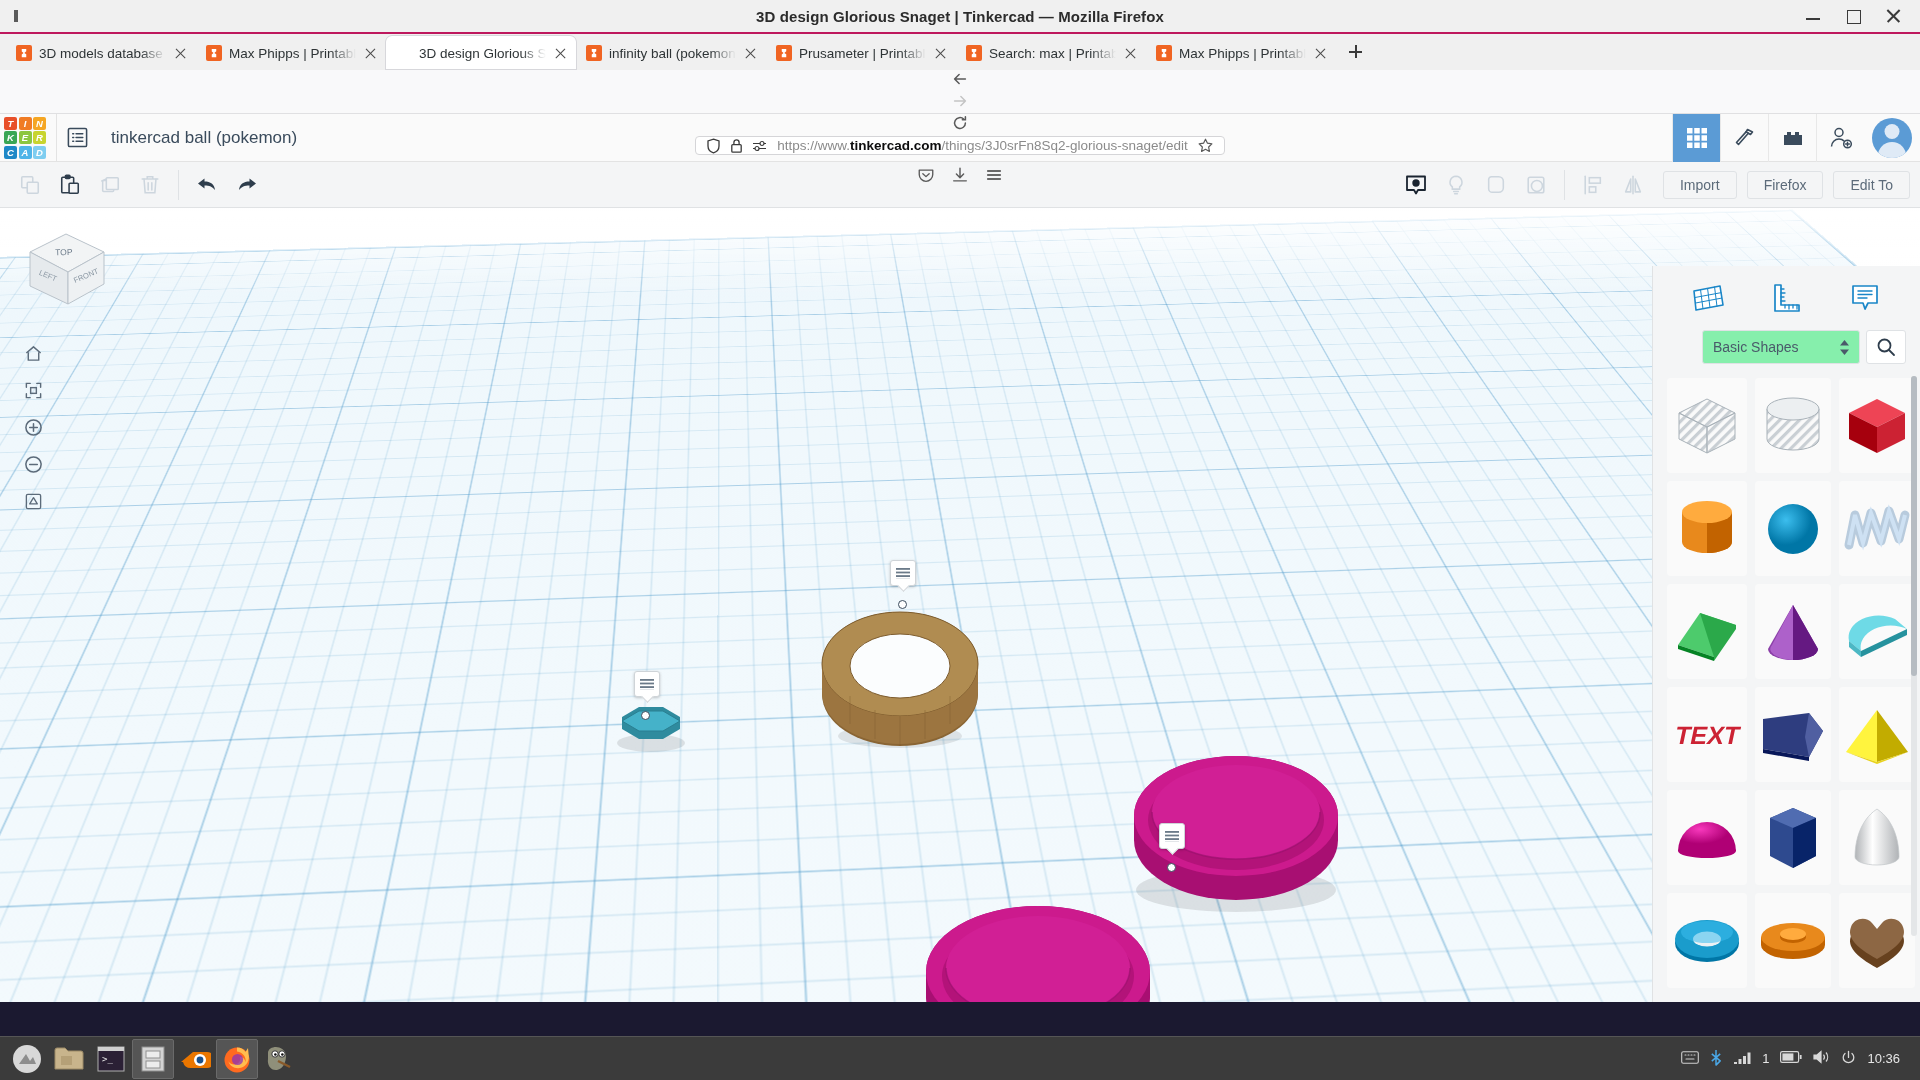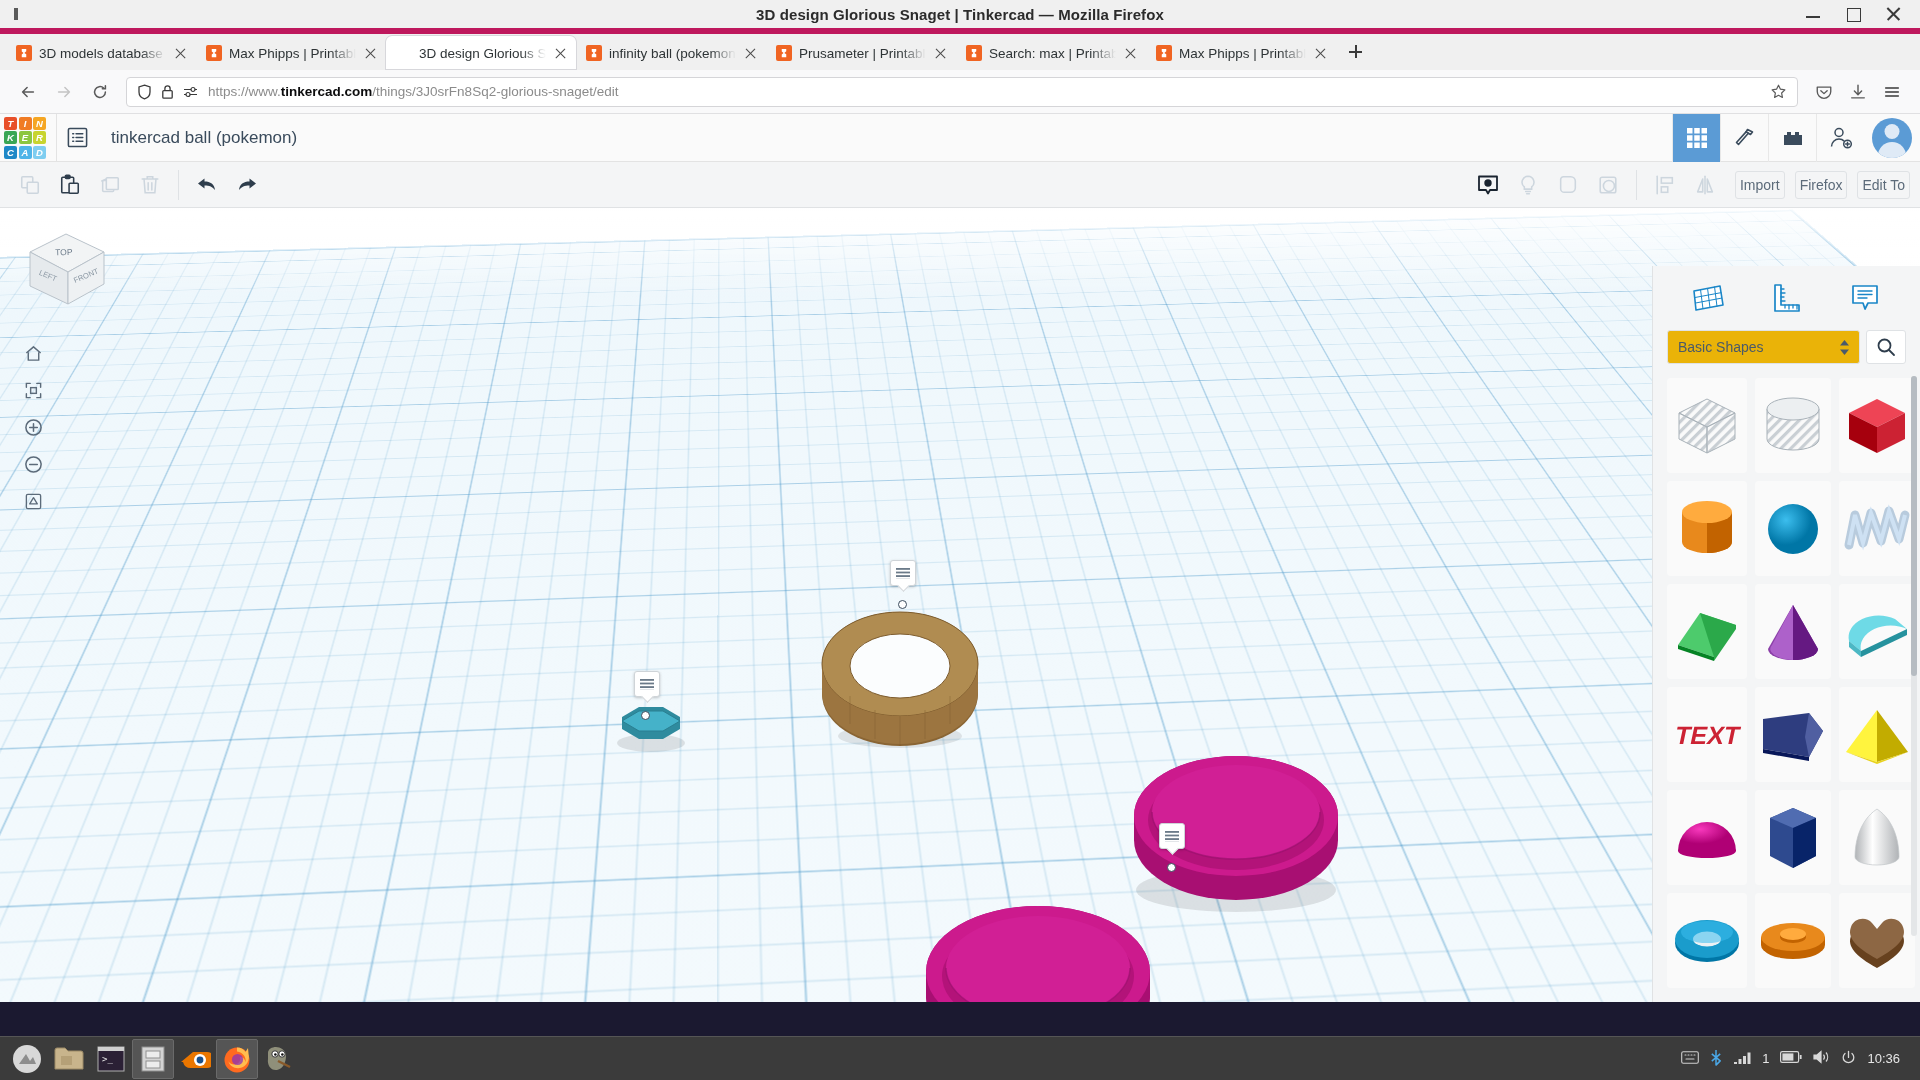--- a/index.html
+++ b/index.html
@@ -1,20 +1,20 @@
 <!DOCTYPE html>
 <html><head>
 <meta charset="utf-8">
 <style>
   * { box-sizing: border-box; margin:0; padding:0; }
   html,body { width:1920px; height:1080px; overflow:hidden;
     font-family:"Liberation Sans", sans-serif; background:#f9f9fa; }
 
   
-  .win-titlebar { height:34px; background:#f0f0f0; border-bottom:6px solid #be185d;
+  .win-titlebar { height:34px; background:#f0f0f0; border-bottom:2px solid #be185d;
     display:flex; align-items:center; position:relative; }
   .win-title { position:absolute; left:0; right:0; text-align:center;
     font-size:15px; font-weight:bold; color:#2b2b2b; letter-spacing:.1px; }
   .win-left-dot { margin-left:14px; width:4px; height:12px; background:#5a5a5a; z-index:2;}
   .win-controls { margin-left:auto; display:flex; gap:26px; padding-right:20px; z-index:2; }
   .wc { width:14px; height:14px; position:relative; }
   .wc.min::after { content:""; position:absolute; left:0; bottom:3px; width:14px; height:1.6px; background:#3a3a3a;}
   .wc.max::after { content:""; position:absolute; left:1px; top:1px; width:12px; height:12px; border:1.6px solid #3a3a3a;}
   .wc.cls::before,.wc.cls::after { content:""; position:absolute; left:-1px; top:6px; width:17px; height:1.6px; background:#3a3a3a;}
   .wc.cls::before{transform:rotate(45deg);} .wc.cls::after{transform:rotate(-45deg);}
@@ -37,21 +37,21 @@
   .tab-close::before,.tab-close::after { content:""; position:absolute; left:1px; top:7px;
     width:13px; height:1.3px; background:#4a4a4a; }
   .tab-close::before{transform:rotate(45deg);} .tab-close::after{transform:rotate(-45deg);}
   .newtab { width:30px; height:30px; position:relative; margin-left:4px; align-self:center; }
   .newtab::before,.newtab::after { content:""; position:absolute; background:#3a3a3a; }
   .newtab::before { left:9px; top:14px; width:13px; height:1.6px; }
   .newtab::after  { left:15px; top:8px; width:1.6px; height:13px; }
 
   
   .navbar { height:44px; background:#f9f9fa; display:flex; align-items:center; gap:4px;
-    padding:0 12px; border-bottom:1px solid #e0e0e2; }
+    padding:0 12px; border-bottom:1px solid #e0e0e2;flex-direction:column; }
   .navbtn { width:32px; height:32px; display:flex; align-items:center; justify-content:center; border-radius:4px; }
   .navbtn svg { width:18px; height:18px; }
   .urlbar { flex:1 1 auto; height:30px; background:#fff; border:1px solid #d5d5d8; border-radius:4px;
     display:flex; align-items:center; gap:9px; padding:0 10px; margin:0 6px; }
   .urlbar svg { flex:0 0 auto; }
   .url-text { font-size:13.5px; color:#8b8b8b; white-space:nowrap; flex:1 1 auto; }
   .url-text b { color:#0c0c0d; font-weight:700; }
   .url-text .dim { color:#8b8b8b; }
   .nav-right { display:flex; align-items:center; gap:2px; }
 
@@ -75,21 +75,21 @@
     width:15px; height:15px; border-radius:50%; background:#dfeaf6; }
   .avatar::after { content:""; position:absolute; left:50%; top:24px; transform:translateX(-50%);
     width:28px; height:22px; border-radius:14px 14px 0 0; background:#dfeaf6; }
 
   
   .toolbar2 { height:46px; background:#f4f5f6; border-bottom:1px solid #e0e2e4;
     display:flex; align-items:center; padding:0 10px; }
   .tbtn { width:40px; height:40px; display:flex; align-items:center; justify-content:center; }
   .tsep { width:1px; height:30px; background:#dfe2e5; margin:0 8px; }
   .tb-right { margin-left:auto; display:flex; align-items:center; }
-  .txtbtn { height:28px; padding:0 4px; border:1px solid #dfe2e5; background:#f4f5f6;
+  .txtbtn { height:28px; padding:0 16px; border:1px solid #dfe2e5; background:#f4f5f6;
     border-radius:3px; font-size:14px; color:#5c6b7a; margin-left:10px;
     display:flex; align-items:center; }
 
   
   .stage { position:relative; height:802px; background:#fff; overflow:hidden; }
   .workplane { position:absolute; left:-10px; top:-5px; width:1660px; height:820px;
     background:
       repeating-linear-gradient(0deg, rgba(70,150,200,.16) 0 1px, transparent 1px 20px),
       repeating-linear-gradient(90deg, rgba(70,150,200,.16) 0 1px, transparent 1px 20px),
       repeating-linear-gradient(0deg, rgba(70,150,200,.30) 0 1.4px, transparent 1.4px 100px),
@@ -133,22 +133,22 @@
     background:#fafafa; border:1px solid #e0e2e4; border-right:none; border-radius:4px 0 0 4px;
     display:flex; align-items:center; justify-content:center; color:#5c6b7a; font-size:13px; }
 
   
   .rpanel { position:absolute; right:0; top:266px; width:268px; height:802px;
     background:#f4f5f6; border-left:1px solid #e0e2e4; display:flex; flex-direction:column; }
   .rp-top { height:64px; display:flex; align-items:center; justify-content:space-around;
     padding:0 16px; }
   .rp-icon { width:44px; height:44px; display:flex; align-items:center; justify-content:center; }
   .rp-search { display:flex; gap:6px; padding:0 14px 10px 14px; }
-  .rp-select { flex:1 1 auto; height:34px; background:#eab308; border:1px solid #dfe2e5; border-radius:3px;
-    display:flex; align-items:center; padding:0 10px; font-size:14px; color:#4a5a6a; }
+  .rp-select { flex:1 1 auto; height:34px; background:#86efac; border:1px solid #dfe2e5; border-radius:3px;
+    display:flex; align-items:center; padding:0 10px; font-size:14px; color:#4a5a6a;margin-left:35px; }
   .spin { margin-left:auto; display:flex; flex-direction:column; gap:3px; color:#4a5a6a; line-height:0; }
   .rp-searchbtn { width:40px; height:34px; background:#fff; border:1px solid #dfe2e5;
     border-radius:3px; display:flex; align-items:center; justify-content:center; }
   .shapegrid { flex:1 1 auto; display:grid; grid-template-columns:repeat(3,1fr);
     gap:8px; padding:4px 14px 0 14px; overflow:hidden; align-content:start; }
   .shapecell { height:95px; background:#fafafa; border-radius:4px; display:flex;
     align-items:center; justify-content:center; }
   .scrollbar { position:absolute; right:3px; top:110px; width:6px; height:560px;
     background:#e4e6e8; border-radius:3px; }
   .scrollthumb { position:absolute; right:3px; top:110px; width:6px; height:300px;

